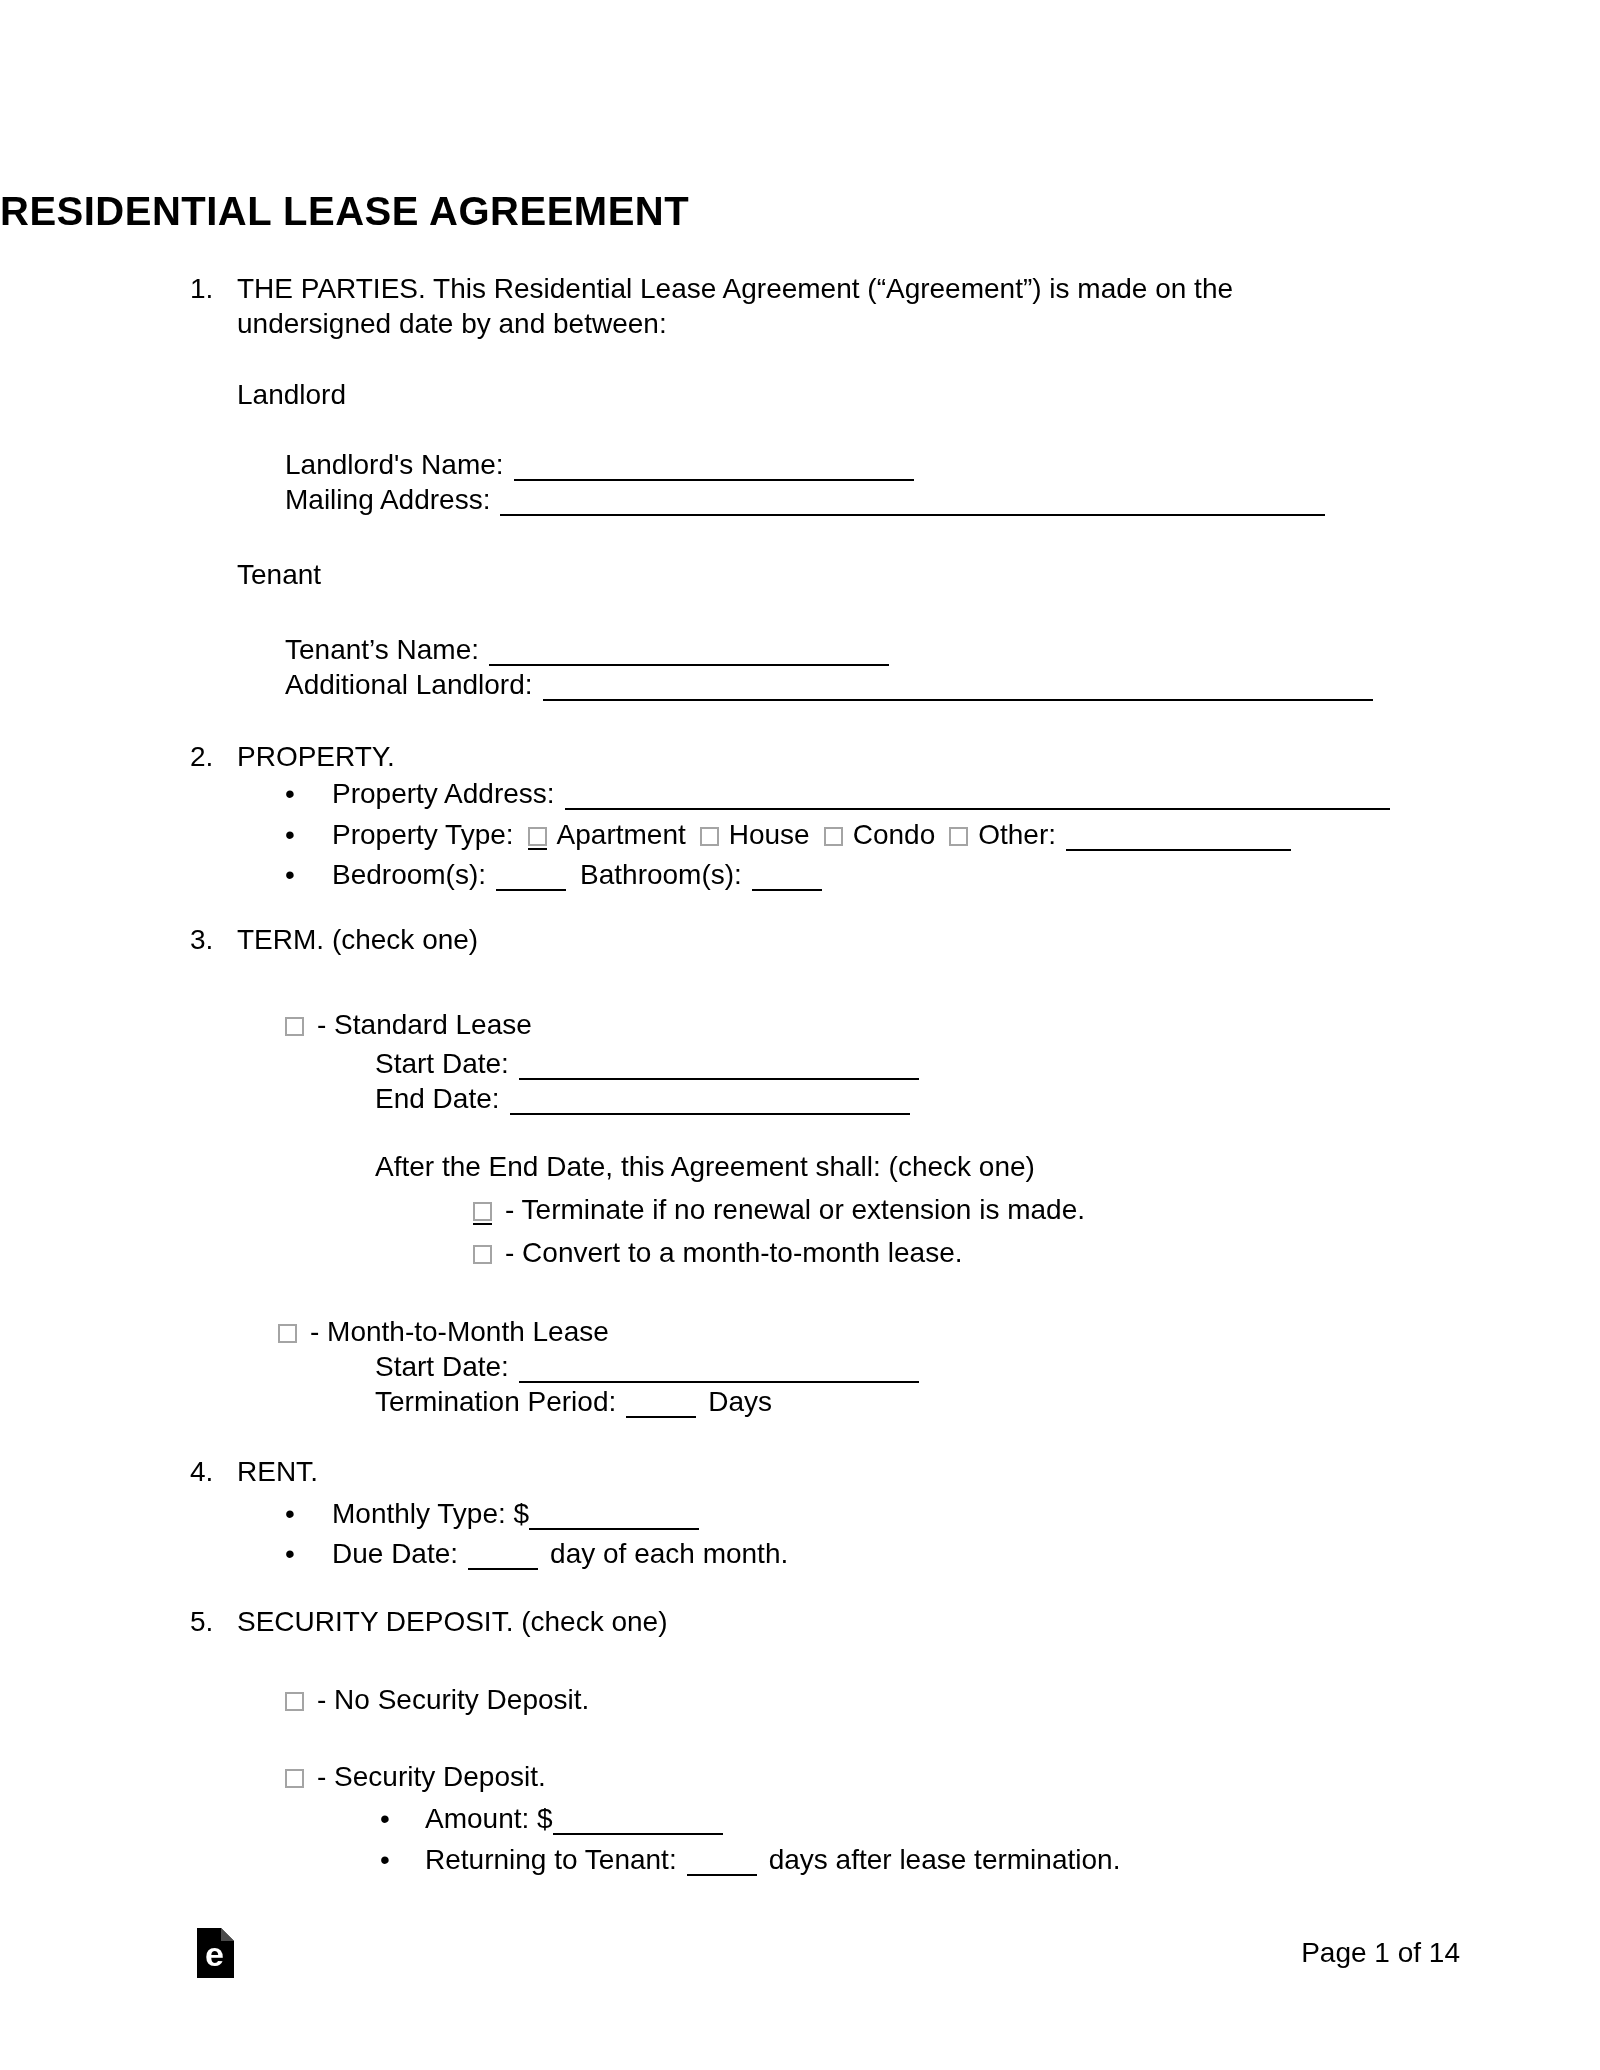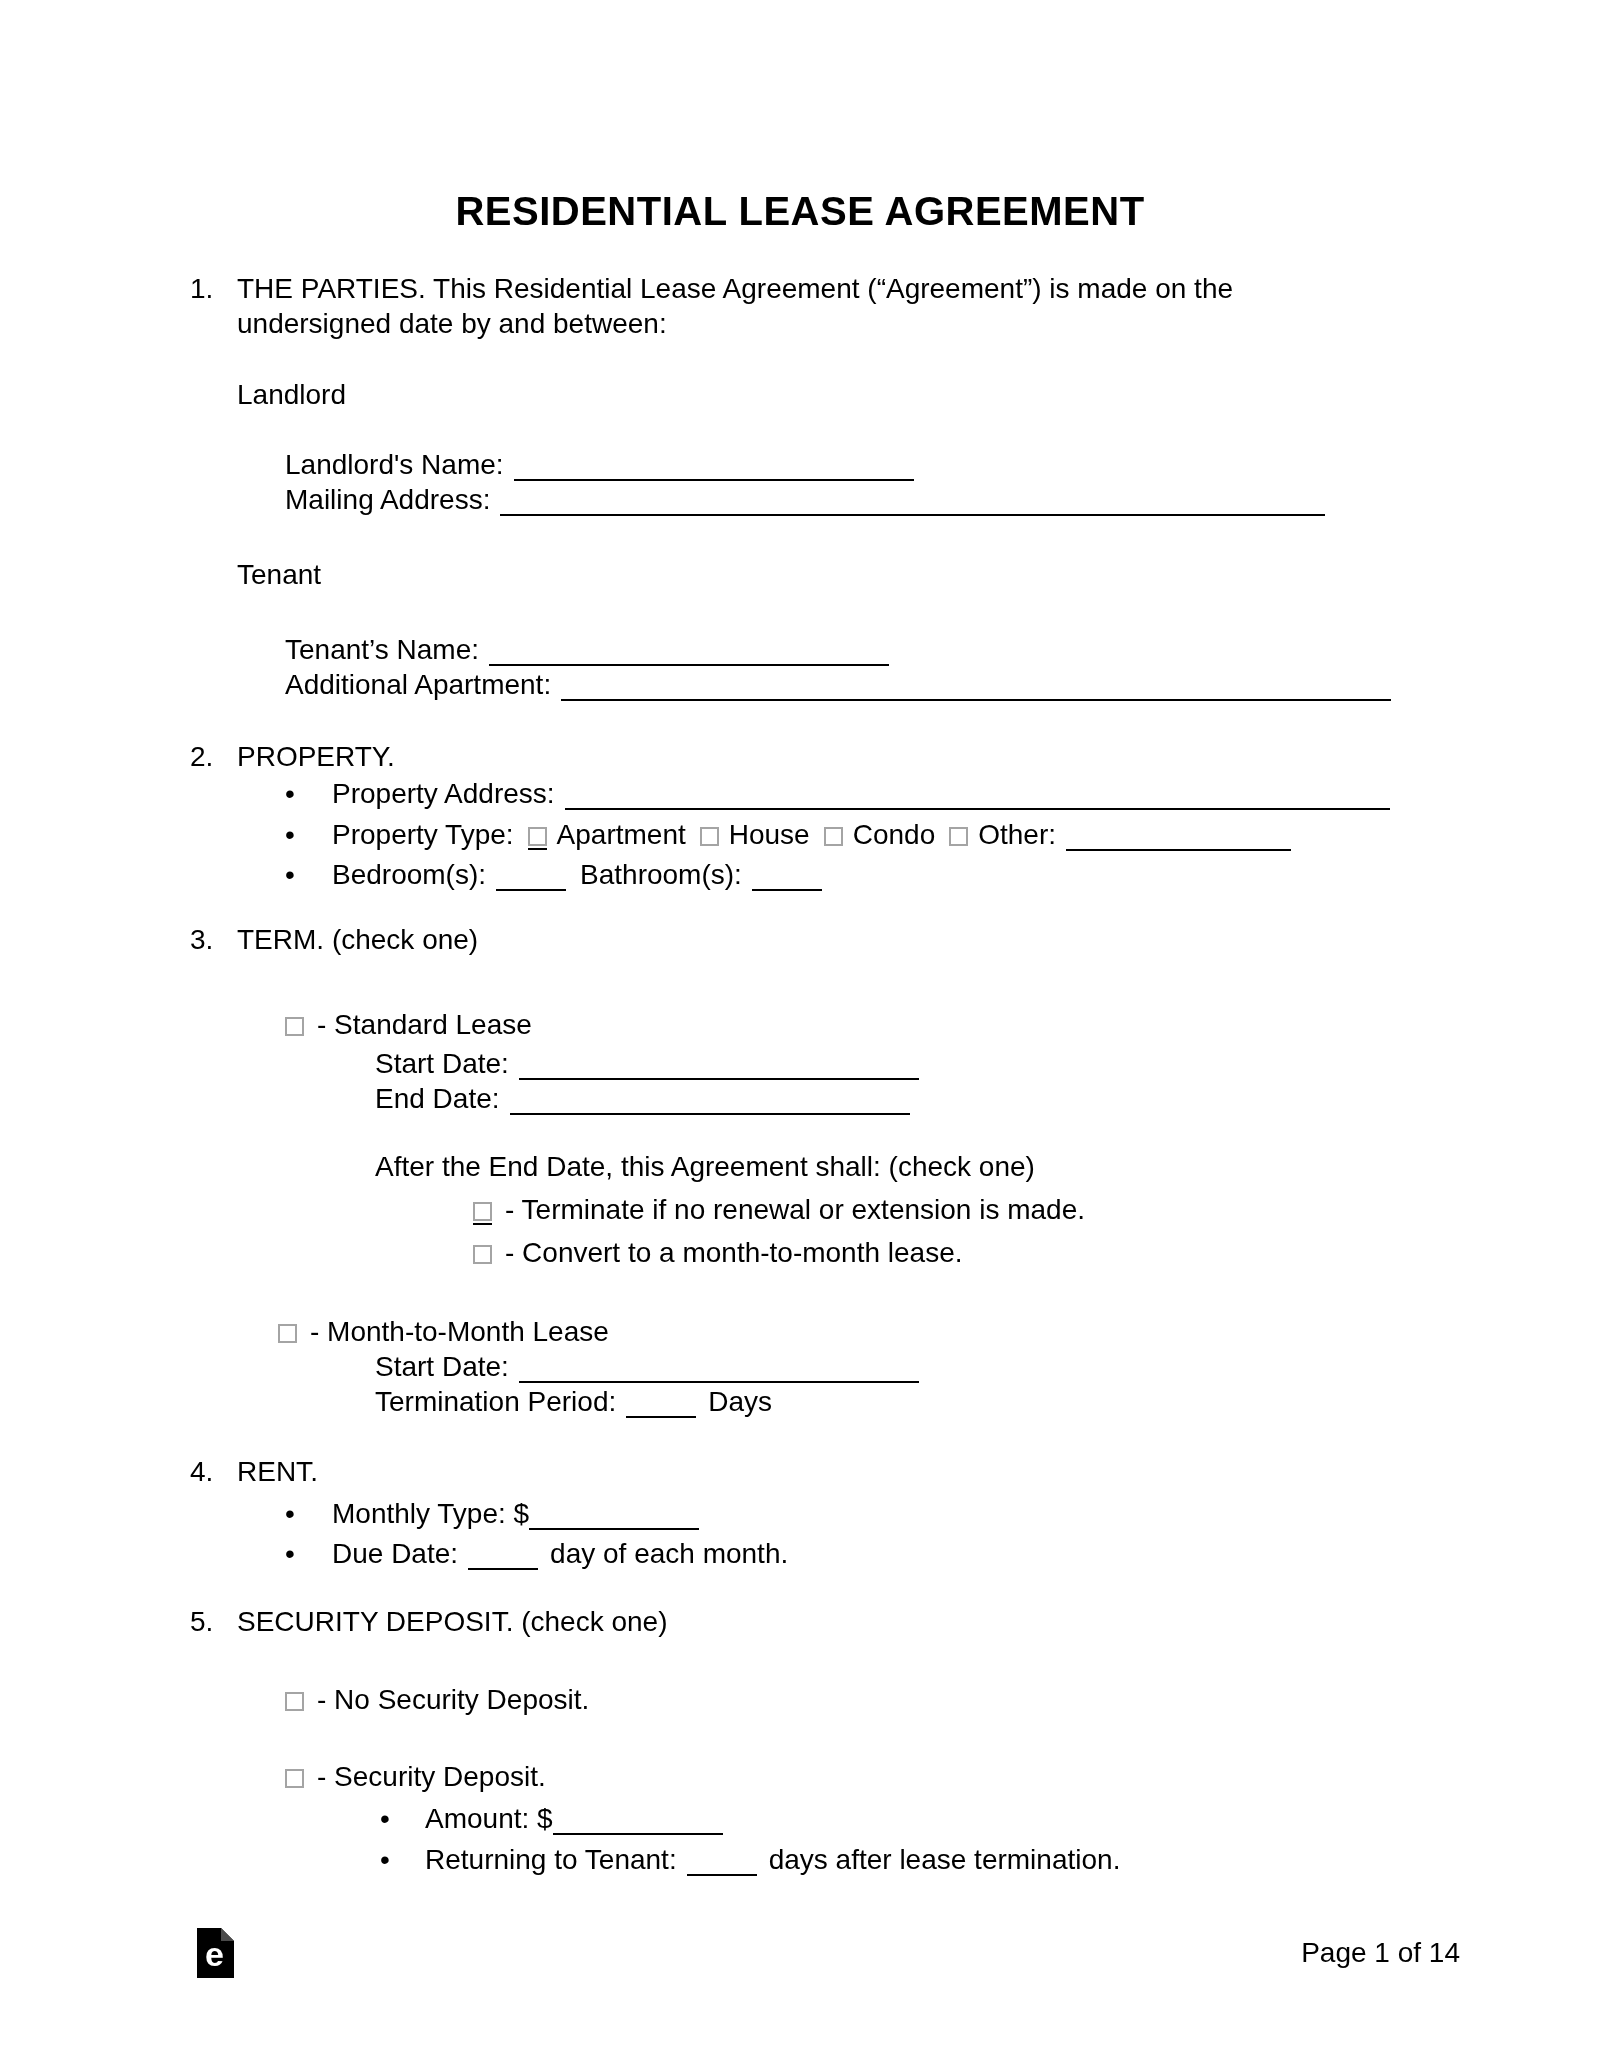--- a/index.html
+++ b/index.html
@@ -16,21 +16,20 @@
     position:absolute;
     font-size:28px;
     line-height:34px;
     white-space:nowrap;
   }
   .title{
     position:absolute;
     top:189px;
     left:0;
     width:1600px;
-    text-align:center;
     font-size:40px;
     line-height:44px;
     font-weight:bold;
     letter-spacing:0.5px;
   }
   .b{font-weight:normal;}
   .u{
     text-decoration-thickness:2px;
     text-underline-offset:5px;
   }
@@ -85,21 +84,21 @@
   <div class="ln" style="top:307px;left:237px">undersigned date by and between:</div>
 
   <div class="ln" style="top:378px;left:237px"><span class="u">Landlord</span></div>
 
   <div class="ln" style="top:448px;left:285px"><span>Landlord's Name:</span><span class="bl" style="width:400px"></span></div>
   <div class="ln" style="top:483px;left:285px"><span>Mailing Address:</span><span class="bl" style="width:825px"></span></div>
 
   <div class="ln" style="top:558px;left:237px"><span class="u">Tenant</span></div>
 
   <div class="ln" style="top:633px;left:285px"><span>Tenant’s Name:</span><span class="bl" style="width:400px"></span></div>
-  <div class="ln" style="top:668px;left:285px"><span>Additional Apartment:</span><span class="bl" style="width:830px"></span></div>
+  <div class="ln" style="top:668px;left:285px"><span>Additional Landlord:</span><span class="bl" style="width:830px"></span></div>
 
   <div class="ln" style="top:740px;left:190px"><span class="num">2.</span><span class="b">PROPERTY</span><span>.</span></div>
 
   <div class="ln" style="top:777px;left:285px"><span class="blt"></span><span class="u">Property Address</span><span>:</span><span class="bl" style="width:825px"></span></div>
 
   <div class="ln" style="top:818px;left:285px"><span class="blt"></span><span class="u">Property Type</span><span>:</span><span class="cb inl cbu"></span><span>Apartment</span><span class="cb inl"></span><span>House</span><span class="cb inl"></span><span>Condo</span><span class="cb inl"></span><span>Other:</span><span class="bl" style="width:225px"></span></div>
 
   <div class="ln" style="top:858px;left:285px"><span class="blt"></span><span class="u">Bedroom(s)</span><span>:</span><span class="bl" style="width:70px"></span><span class="u gap14">Bathroom(s)</span><span>:</span><span class="bl" style="width:70px"></span></div>
 
   <div class="ln" style="top:923px;left:190px"><span class="num">3.</span><span class="b">TERM</span><span>. (check one)</span></div>

